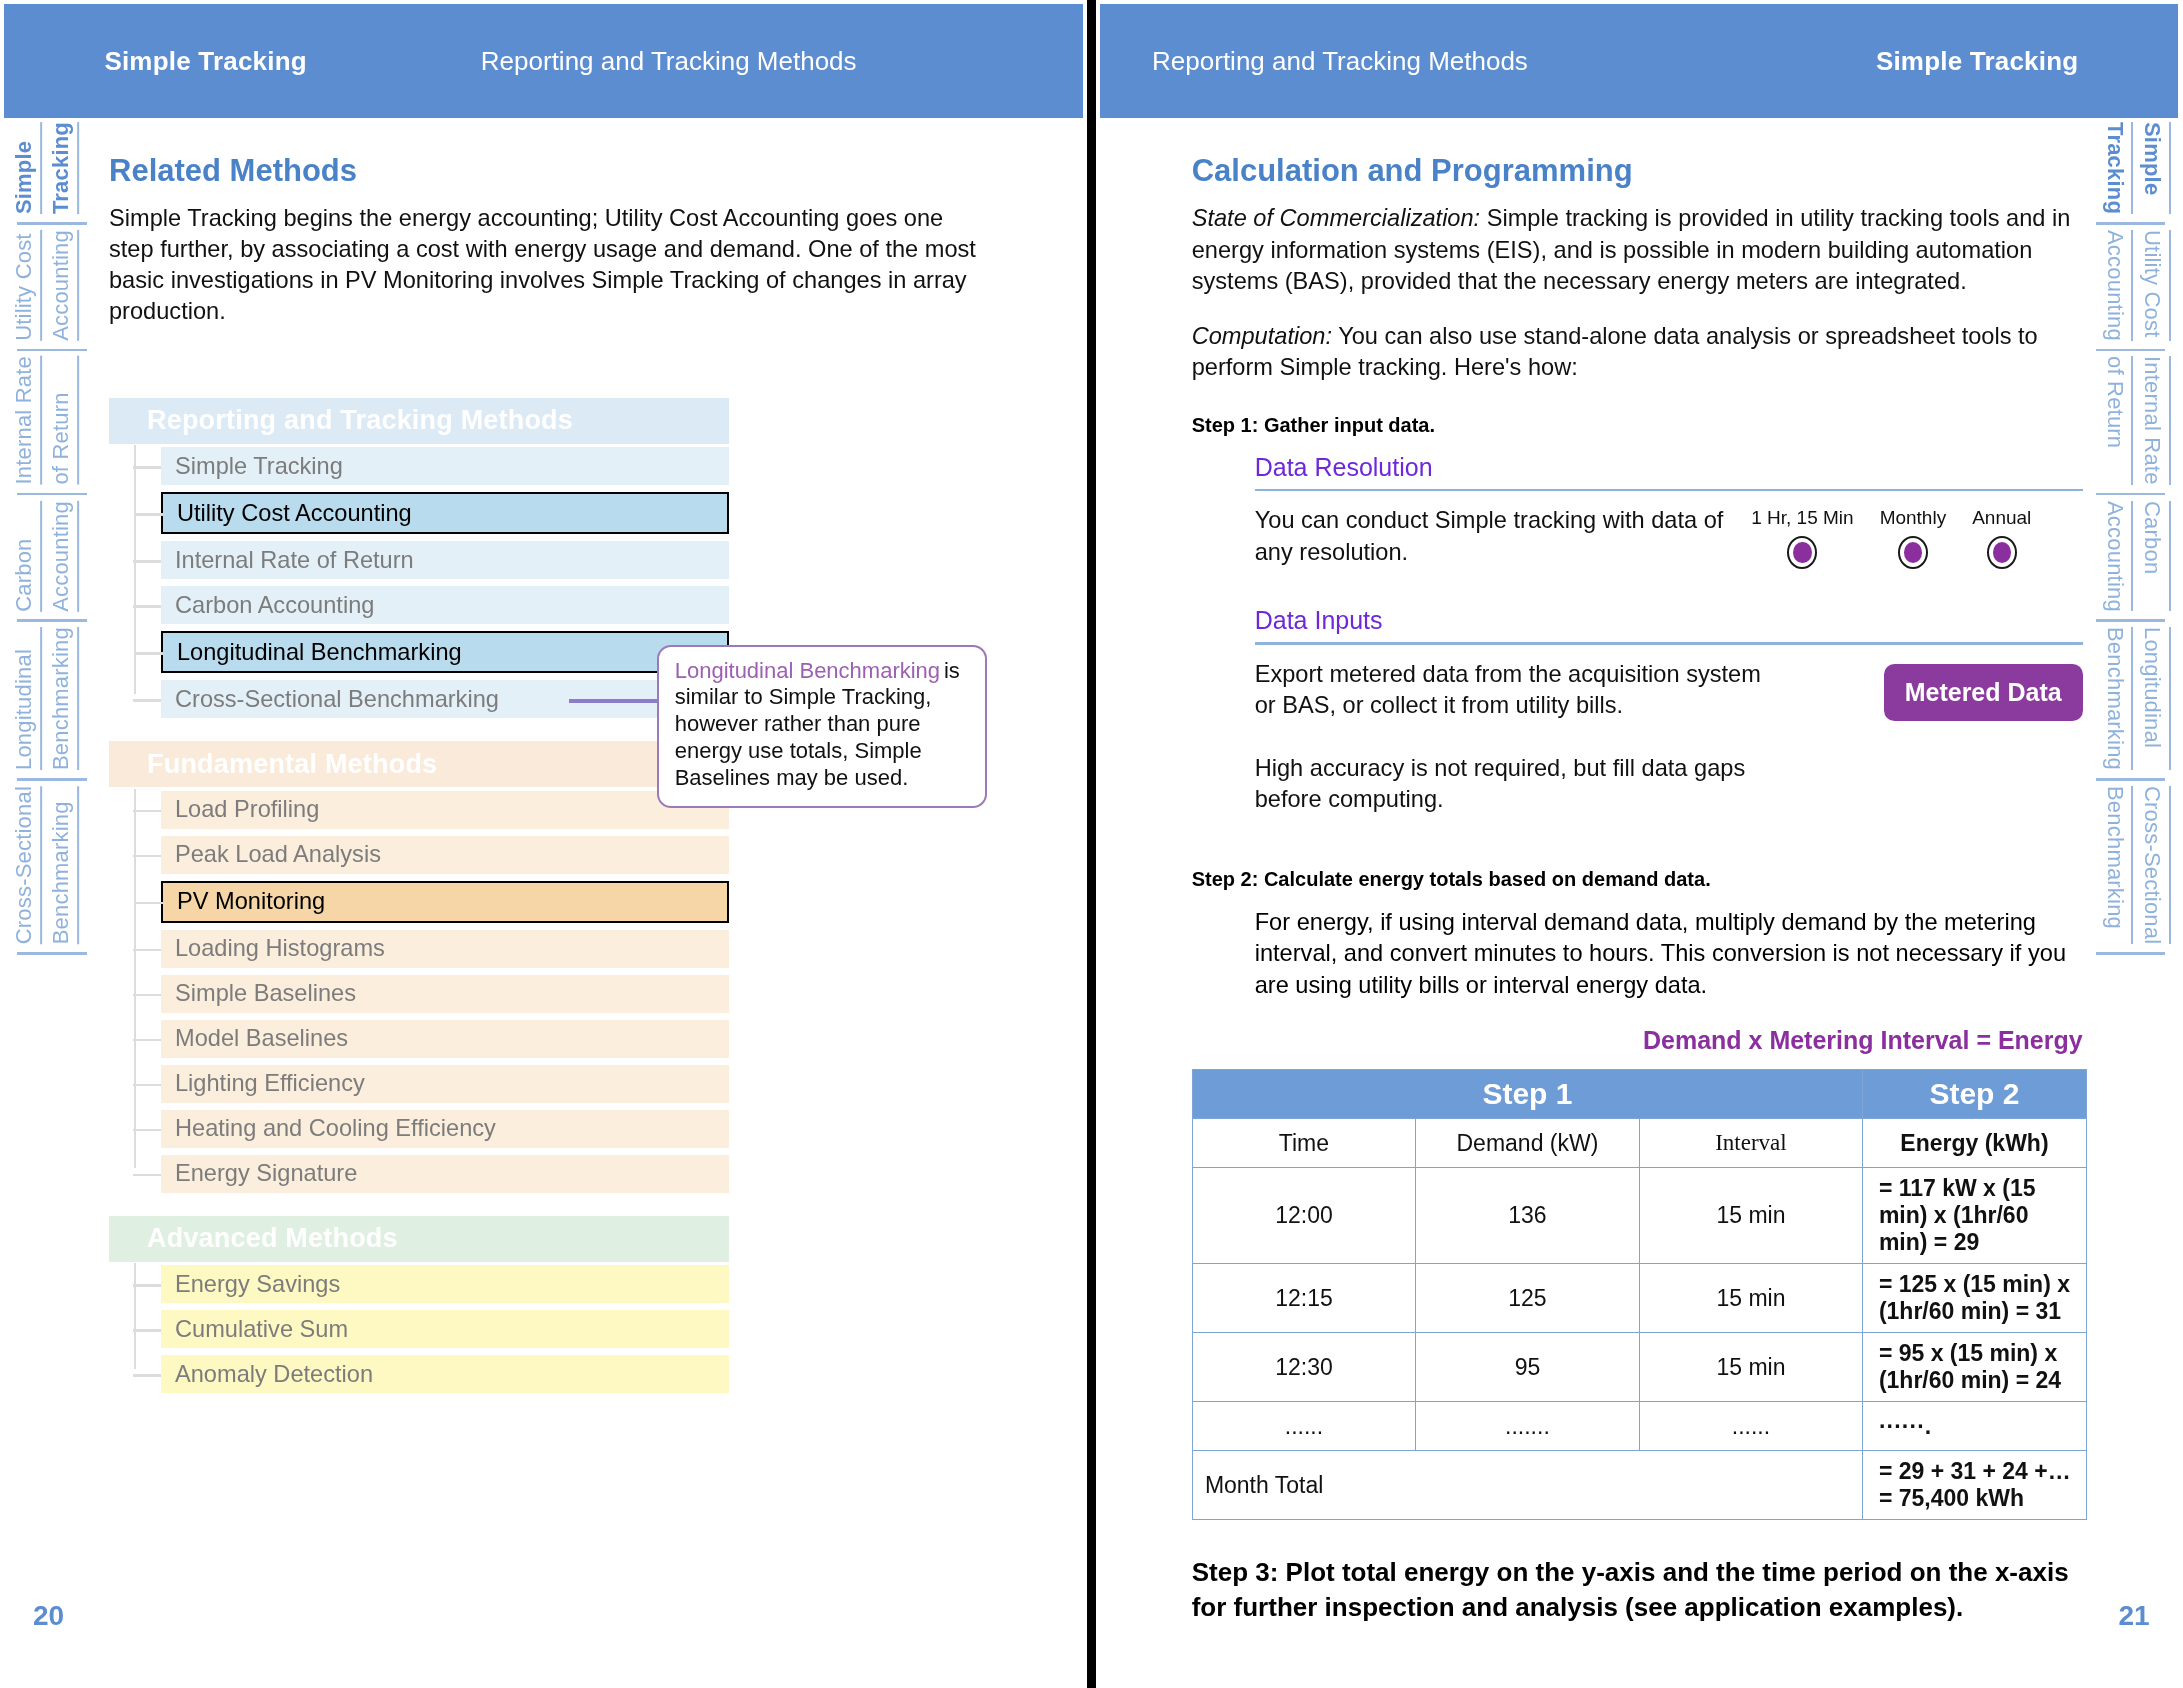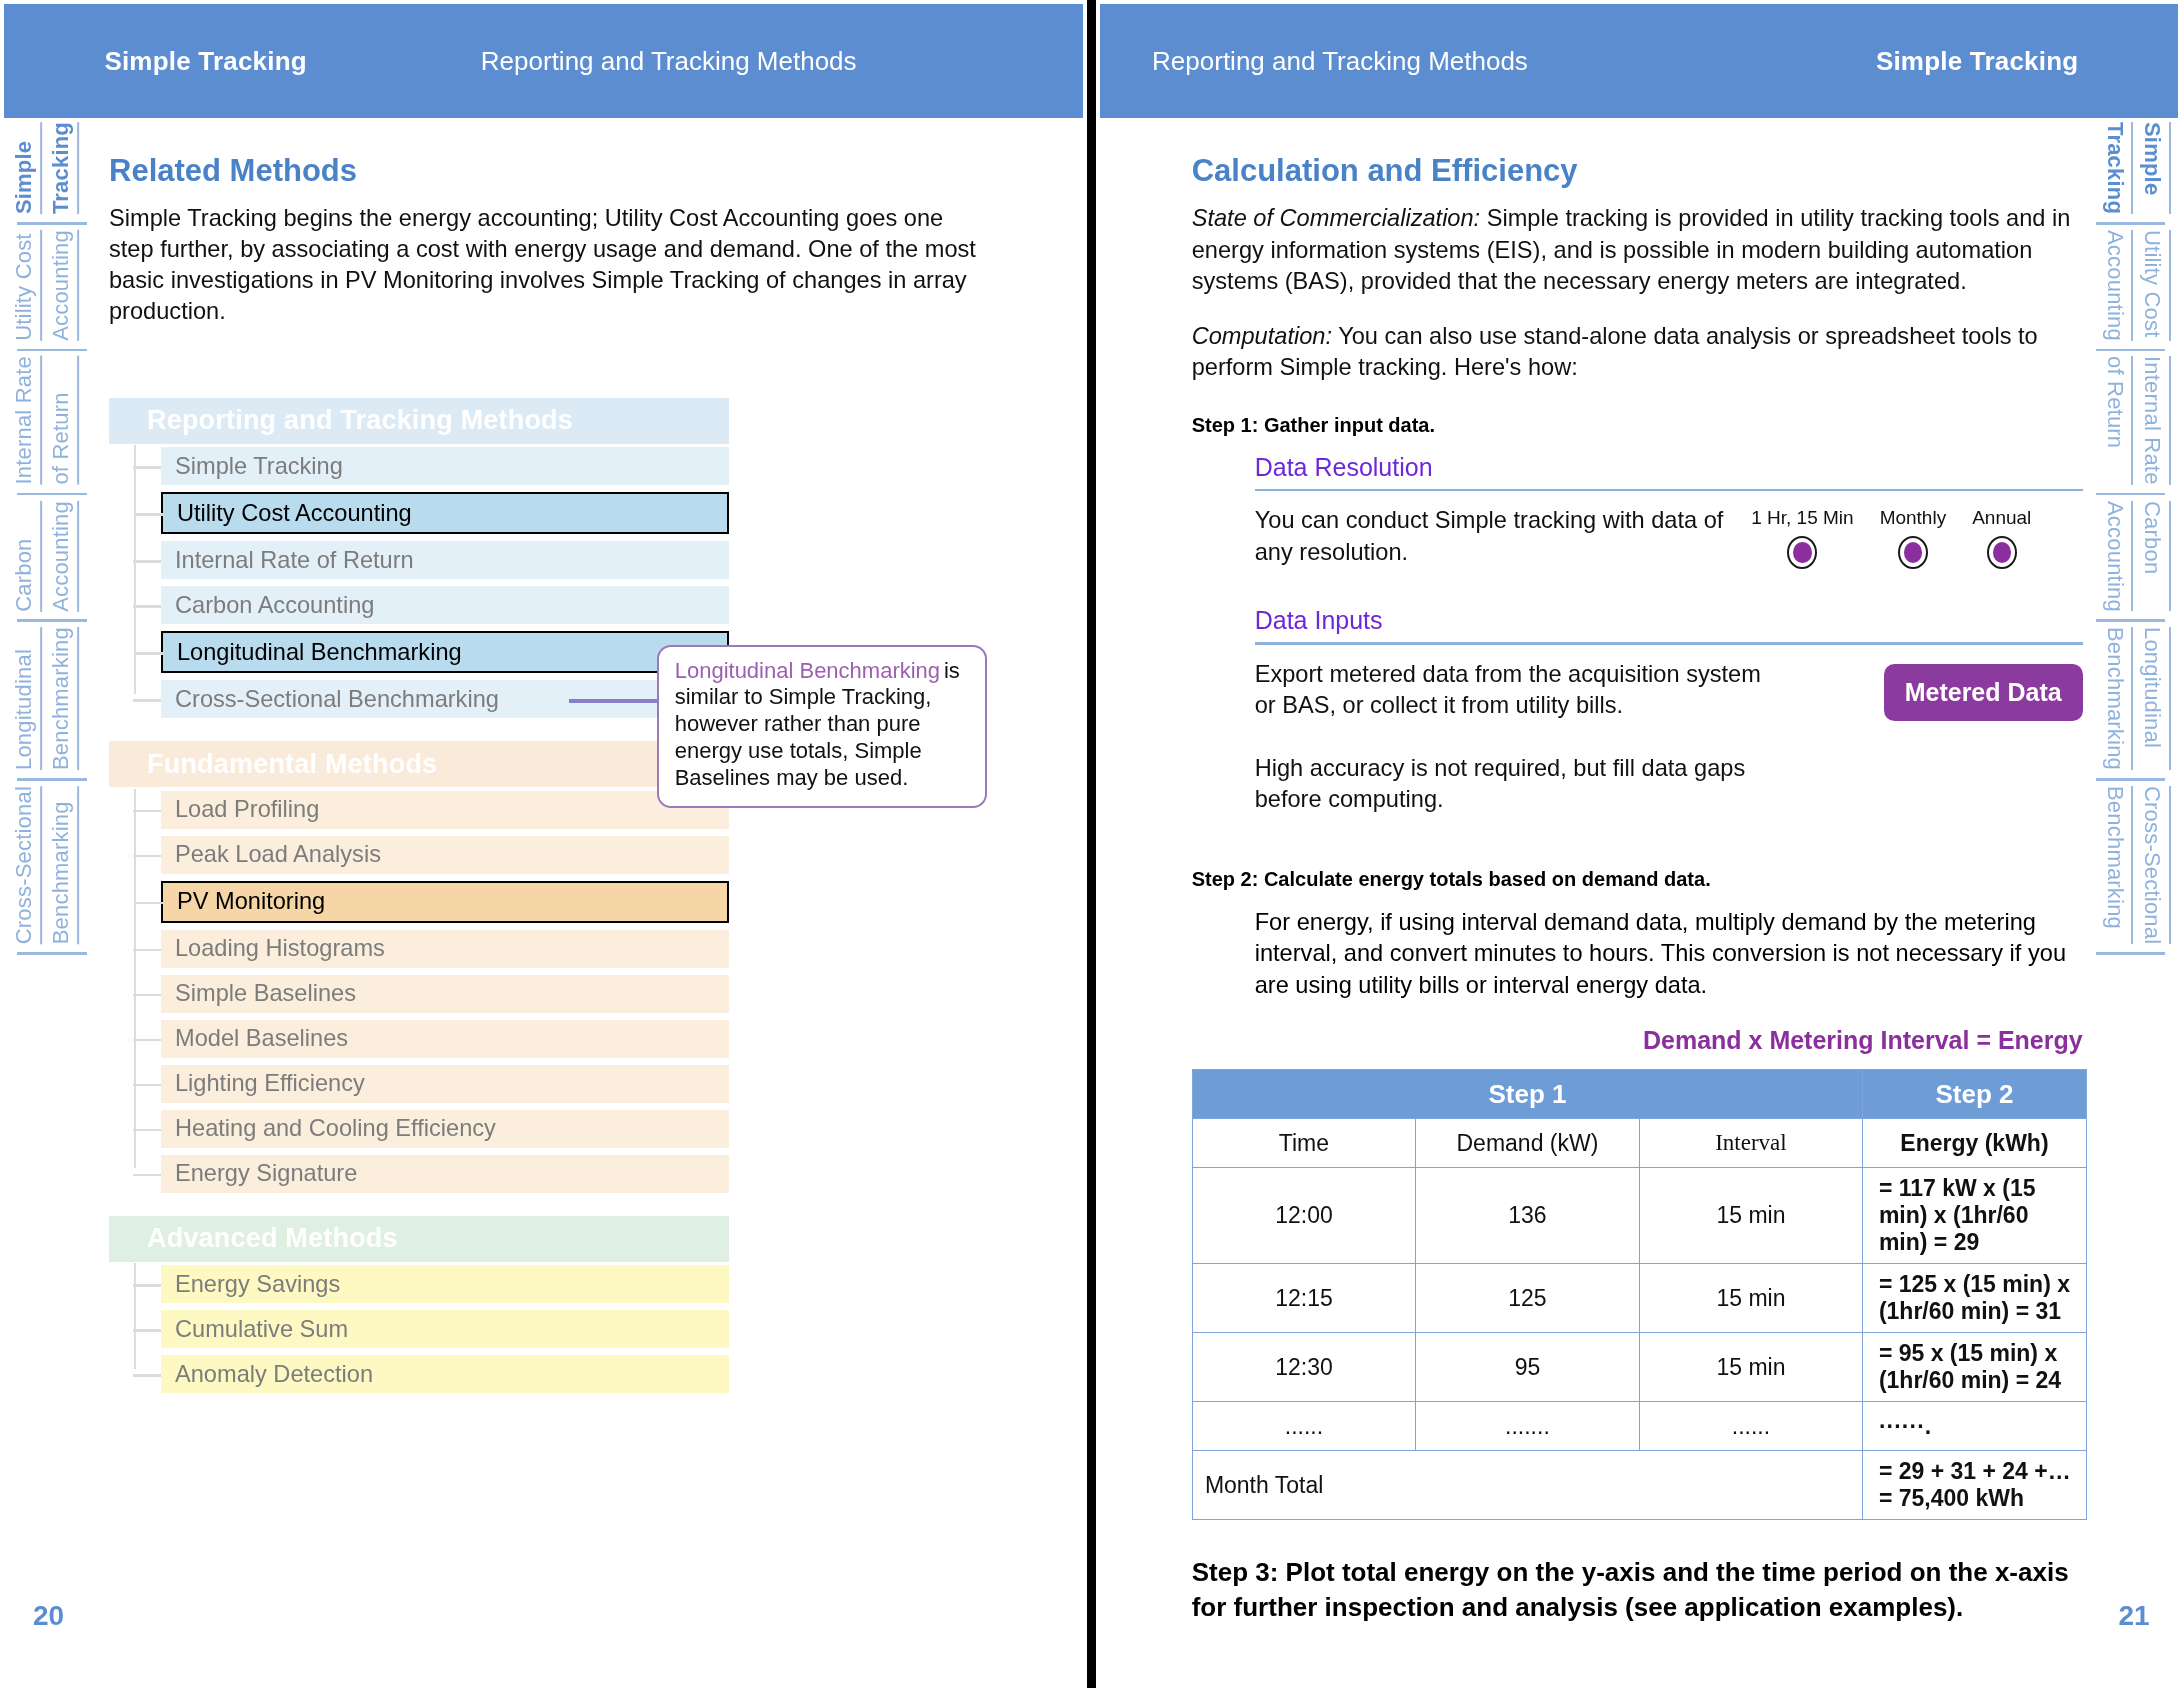--- a/index.html
+++ b/index.html
@@ -247,21 +247,21 @@
     padding: 7px 8.7px;
     font-size: 23px;
     color: #111111;
     text-align: center;
     height: 49px;
   }
   table.calc thead th {
     background: #6d9cd6;
     color: #ffffff;
     font-weight: bold;
-    font-size: 26px;
+    font-size: 30px;
   }
   .c-purple { color: #8b2f9e; font-weight: bold; }
   .cell-left { text-align: left !important; padding-left: 12.2px !important; }
   .energy-cell { text-align: left !important; padding-left: 15.7px !important; }
 
   .step3 {
     font-size: 26px; font-weight: bold; color: #000000;
     line-height: 1.33;
     margin-top: 35px;
   }
@@ -436,21 +436,21 @@
         <div class="tabgroup">
           <div class="tablines">
             <div class="tabline">Cross-Sectional</div>
             <div class="tabline">Benchmarking</div>
           </div>
           <div class="rule"></div>
         </div>
       </div>
 
     <div class="body-right">
-      <h2 class="sec-head">Calculation and Efficiency</h2>
+      <h2 class="sec-head">Calculation and Programming</h2>
 
       <p class="para-r">
         <span class="ital">State of Commercialization:</span><span> Simple tracking is provided in utility tracking tools and in energy information systems (EIS), and is possible in modern building automation systems (BAS), provided that the necessary energy meters are integrated.</span>
       </p>
 
       <p class="para-r">
         <span class="ital">Computation:</span><span> You can also use stand-alone data analysis or spreadsheet tools to perform Simple tracking. Here's how:</span>
       </p>
 
       <div class="step-head">Step 1: Gather input data.</div>

